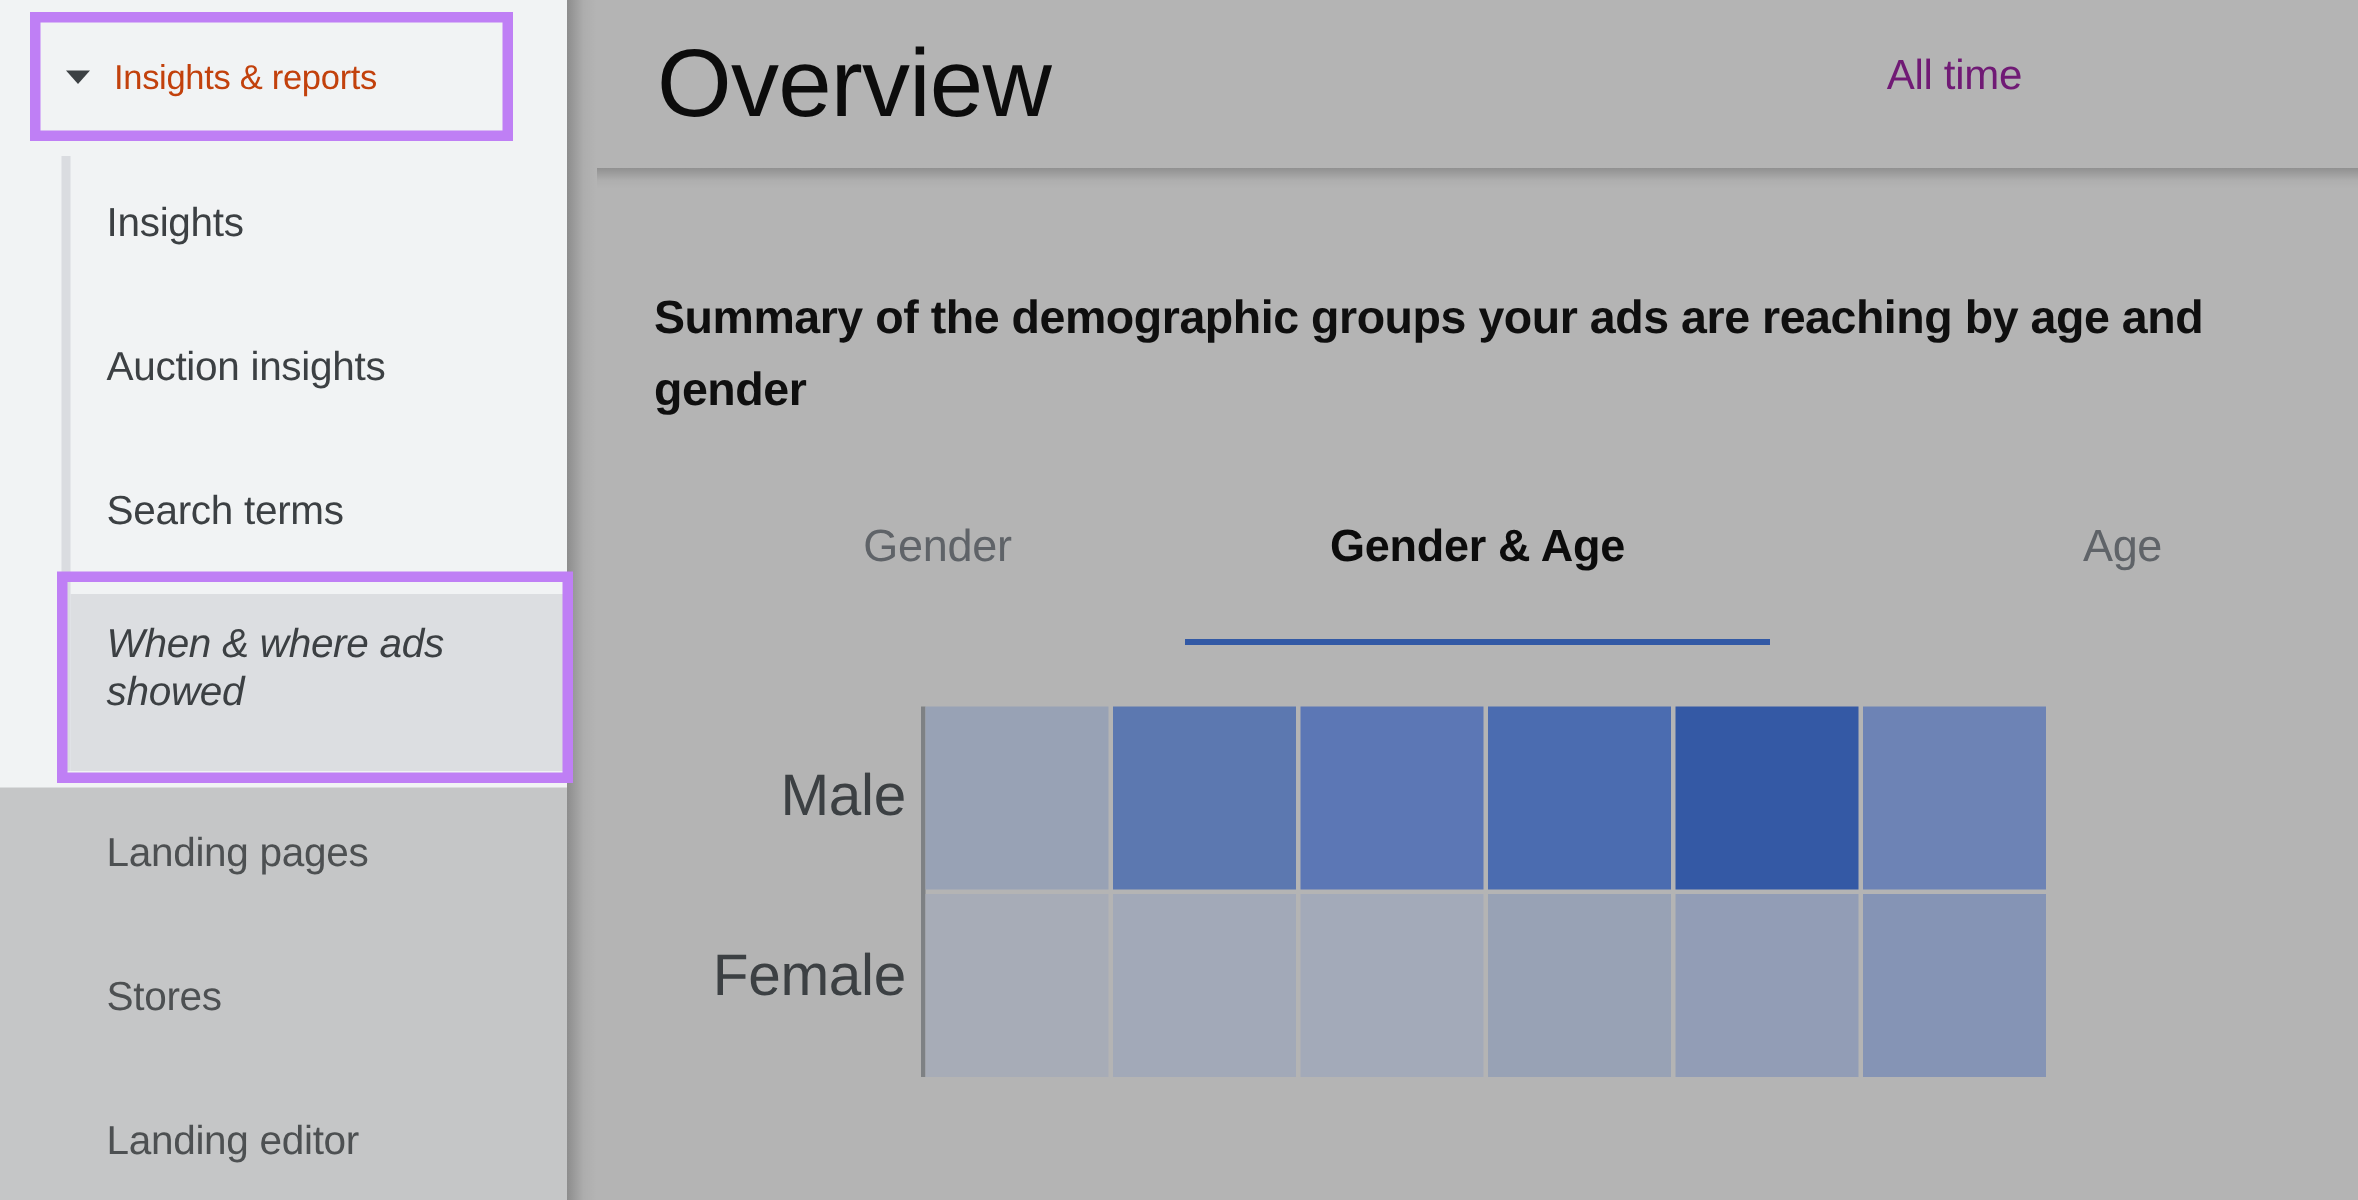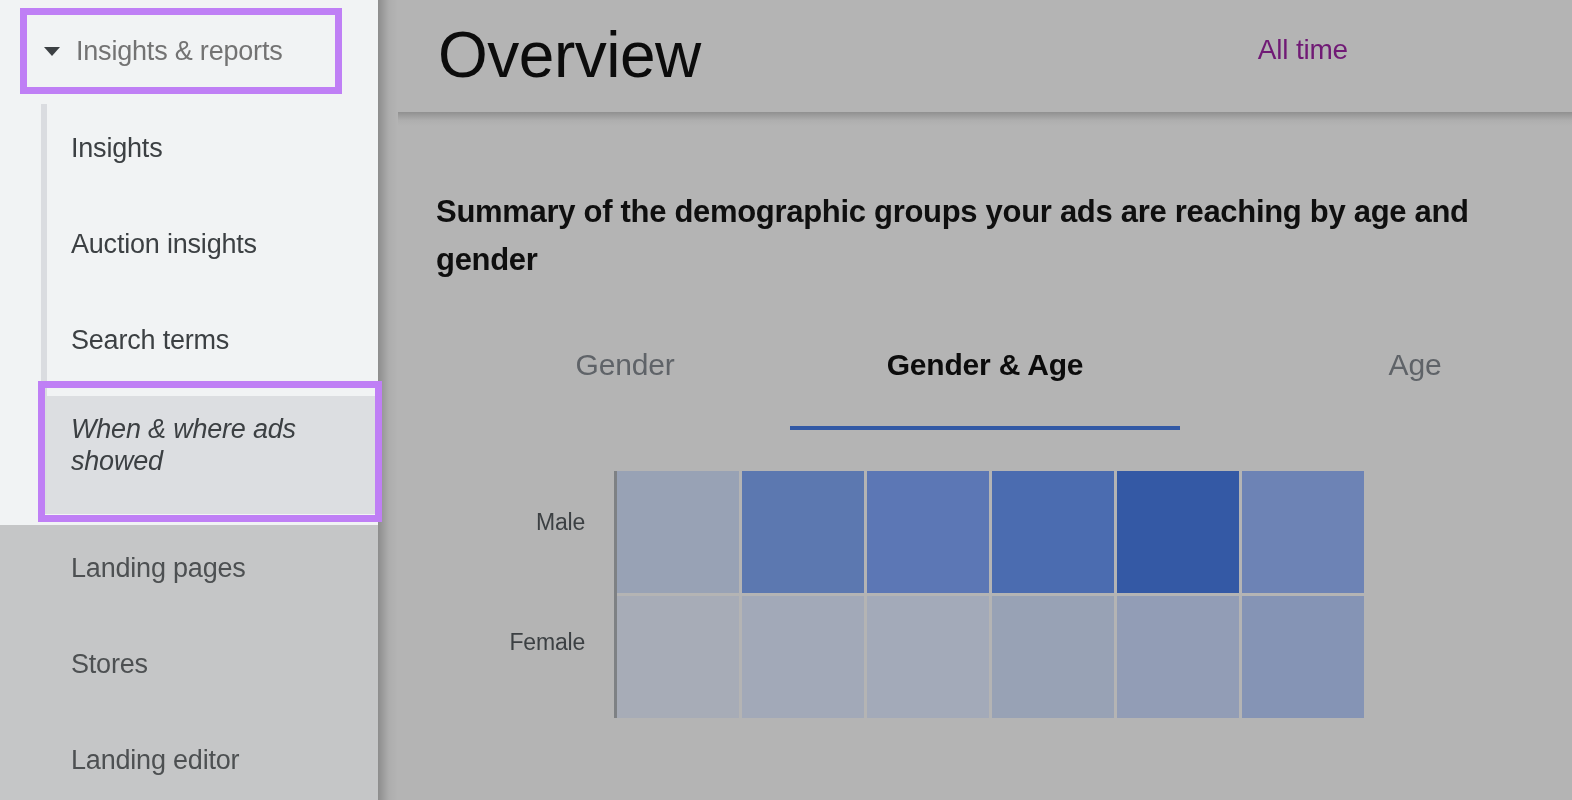--- a/index.html
+++ b/index.html
@@ -49,22 +49,22 @@
   }
   .caret {
     width: 0; height: 0;
     border-left: 8px solid transparent;
     border-right: 8px solid transparent;
     border-top: 9px solid #3c4043;
     margin-right: 16px;
     flex: 0 0 auto;
   }
   .nav-group-label {
-    font-size: 27px;
-    color: #737373;
+    font-size: 23px;
+    color: #c2410c;
     white-space: nowrap;
     letter-spacing: -0.2px;
   }
 
   .nav-rail {
     position: absolute;
     left: 41px;
     top: 104px;
     width: 6px;
     height: 410px;
@@ -222,22 +222,22 @@
     grid-template-columns: repeat(6, 1fr);
     grid-template-rows: repeat(2, 1fr);
     column-gap: 3px;
     row-gap: 3px;
   }
   .hm-cell { width: 100%; height: 100%; }
 
   .hm-row-label {
     position: absolute;
     right: 100%;
-    margin-right: 29px;
-    font-size: 23px;
+    margin-right: 10px;
+    font-size: 39px;
     color: #3c4043;
     white-space: nowrap;
     letter-spacing: -0.2px;
   }
   #hm-label-male   { top: 38px; }
   #hm-label-female { top: 158px; }
 
   #hm-col-labels {
     position: absolute;
     left: 3px; top: 252px;

